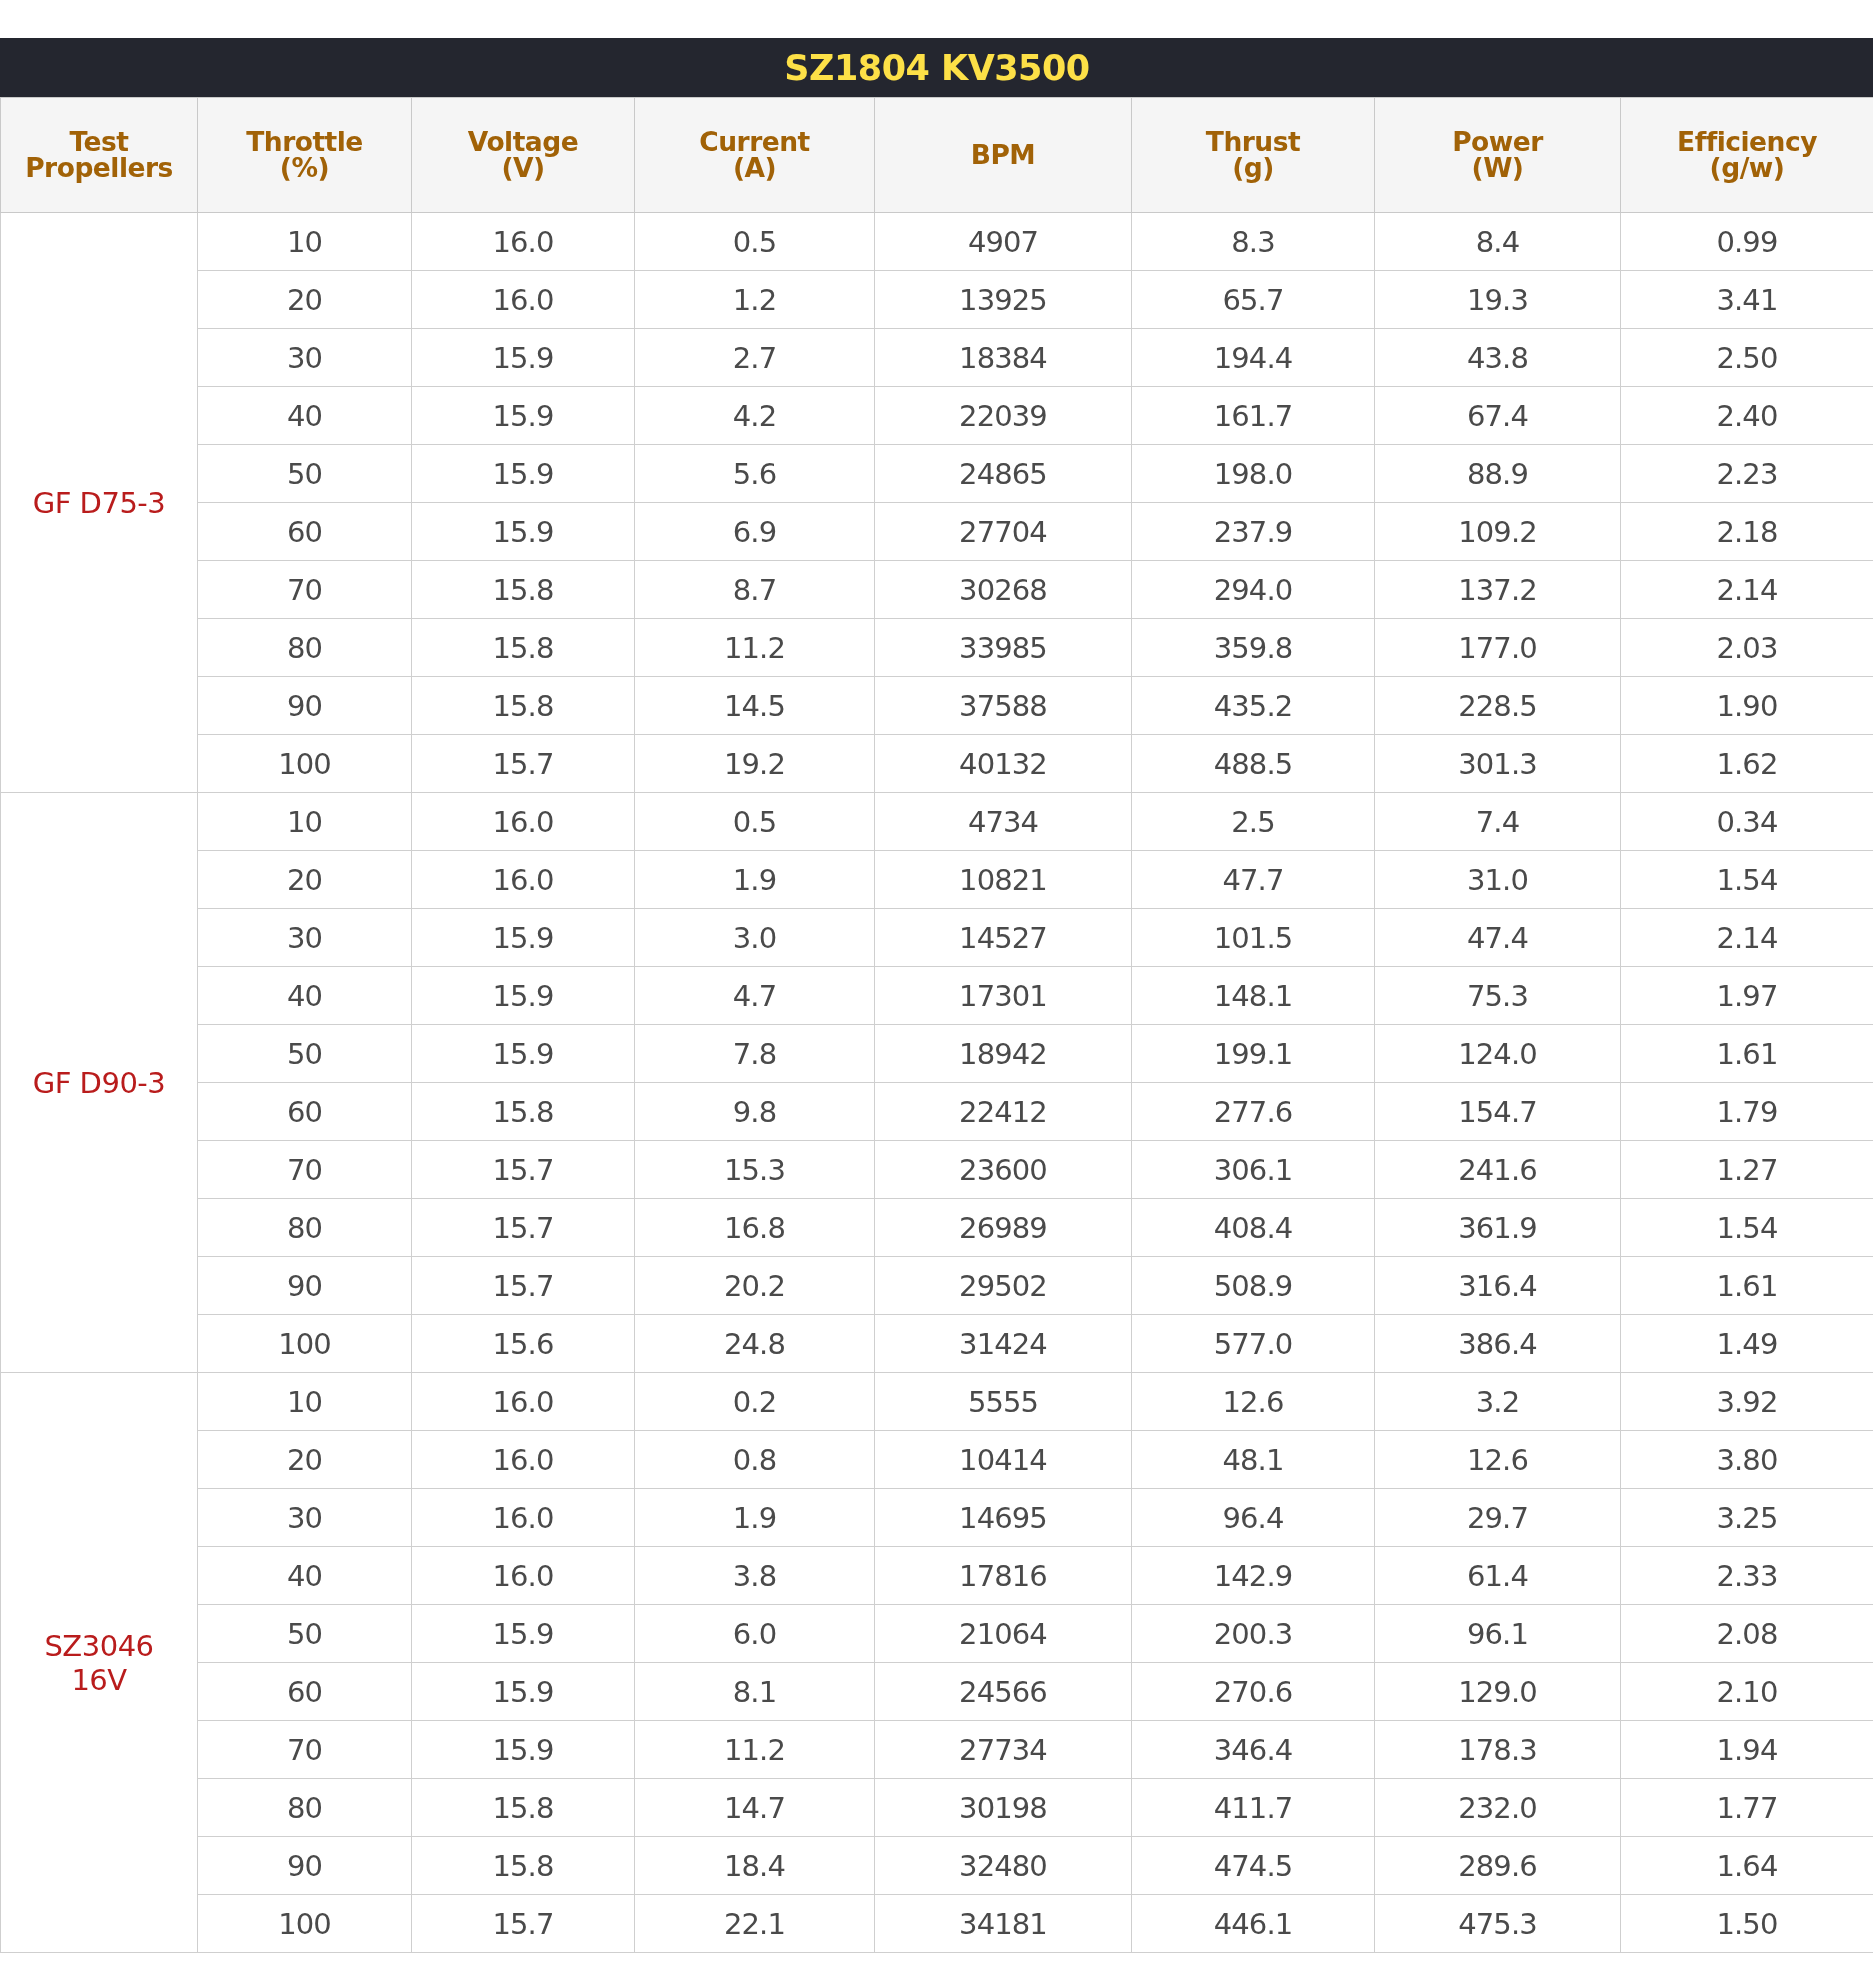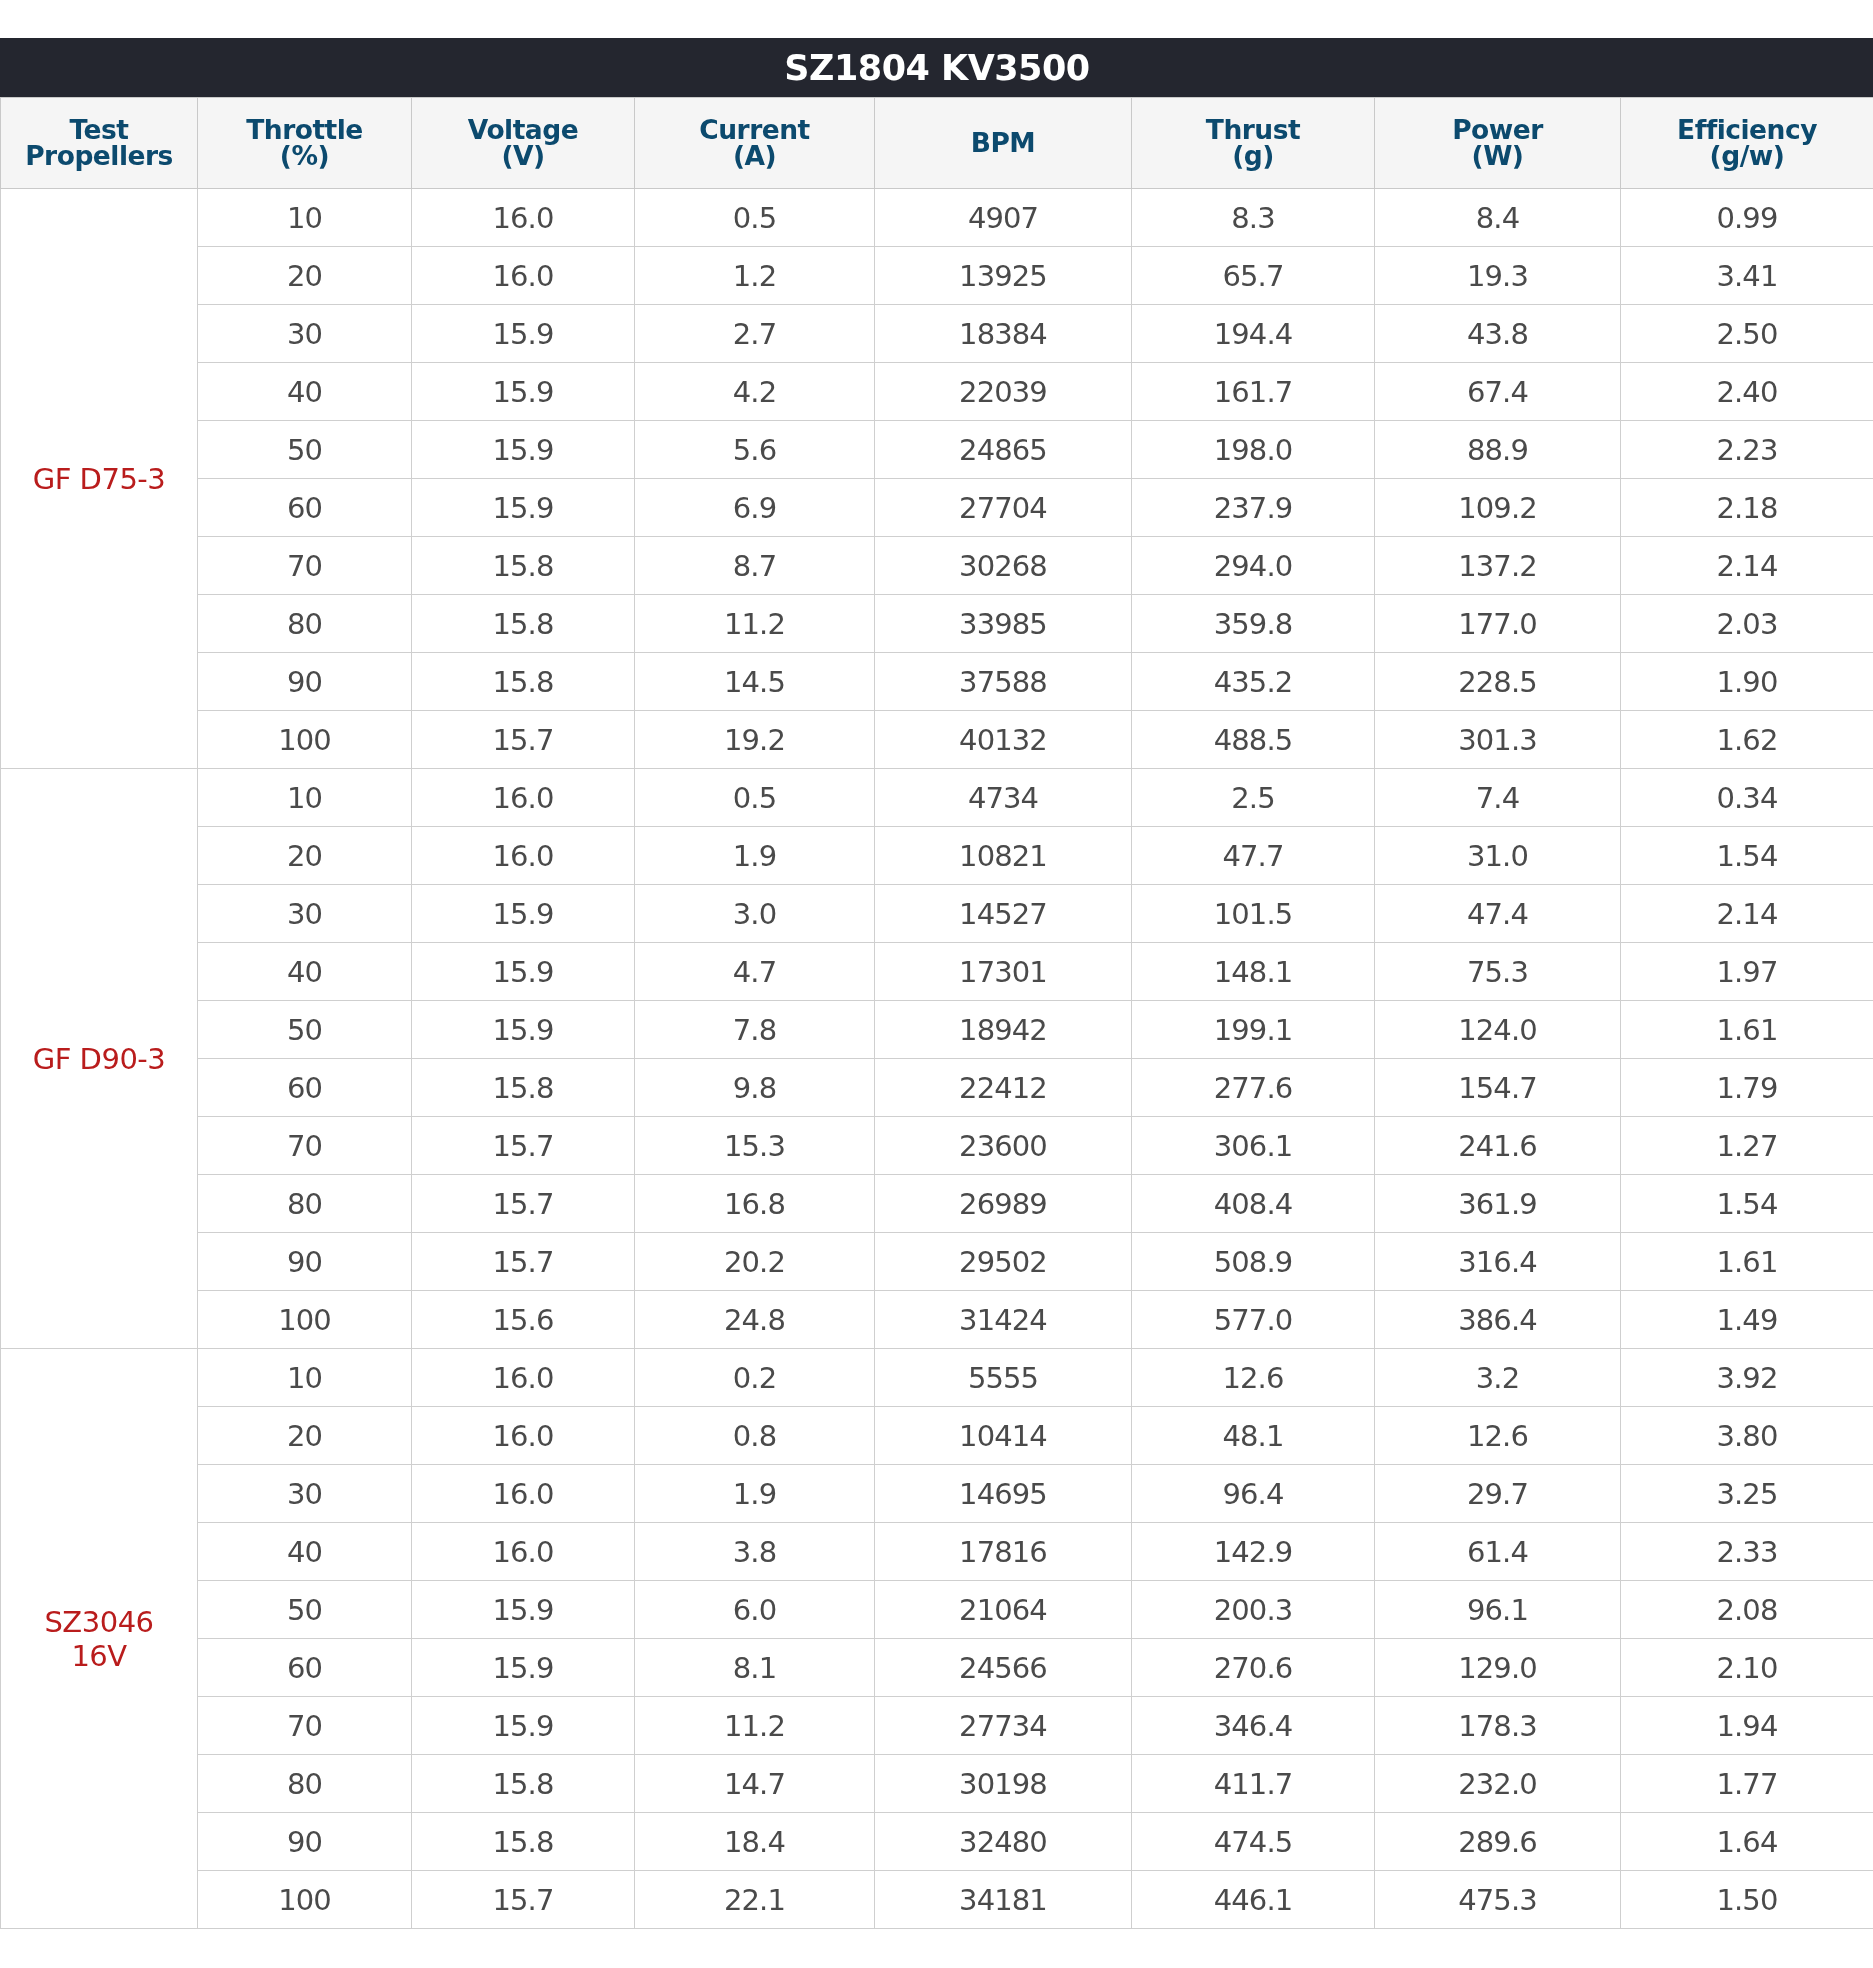--- a/index.html
+++ b/index.html
@@ -1,26 +1,26 @@
 <!DOCTYPE html>
 <html style="font-size:15px"><head>
 <meta charset="utf-8">
 <style>
   html, body { margin:0; padding:0; background:#ffffff; }
   body { width:1874px; height:1968px; position:relative; overflow:hidden;
          font-family:"DejaVu Sans", "Liberation Sans", sans-serif; }
   .wrap { position:absolute; left:0; top:38px; width:1874px; }
-  .title-bar { height:59px; background:#24262f; color:#ffffff; display:flex;
+  .title-bar { height:59px; background:#24262f; color:#fde047; display:flex;
                align-items:center; justify-content:center; font-weight:bold;
                font-size:35px; letter-spacing:-0.5px; }
   table { border-collapse:collapse; width:1874px; table-layout:fixed; }
   col.c0{width:197px} col.c1{width:214px} col.c2{width:223px} col.c3{width:240px}
   col.c4{width:257px} col.c5{width:243px} col.c6{width:246px} col.c7{width:253px}
-  th { background:#f5f5f5; color:#0c4a6e; font-weight:bold; font-size:26.5px;
-       line-height:25.6px; height:82px; border:1.4px solid #c9c9c9; padding:4px;
+  th { background:#f5f5f5; color:#a16207; font-weight:bold; font-size:26.5px;
+       line-height:25.6px; height:82px; border:1.4px solid #c9c9c9; padding:16px;
        text-align:center; vertical-align:middle; letter-spacing:-0.5px;margin-left:36px; }
   th .l2 { display:block; }
   td { height:57px; border:1.4px solid #cfcfcf; color:#4a4a4a; font-size:29px;
        text-align:center; vertical-align:middle; padding:0; letter-spacing:-0.9px;
        background:#ffffff; }
   td.group { font-size:29px; line-height:34px; color:#b91c1c; letter-spacing:-0.5px; }
 </style>
 </head>
 <body>
 

